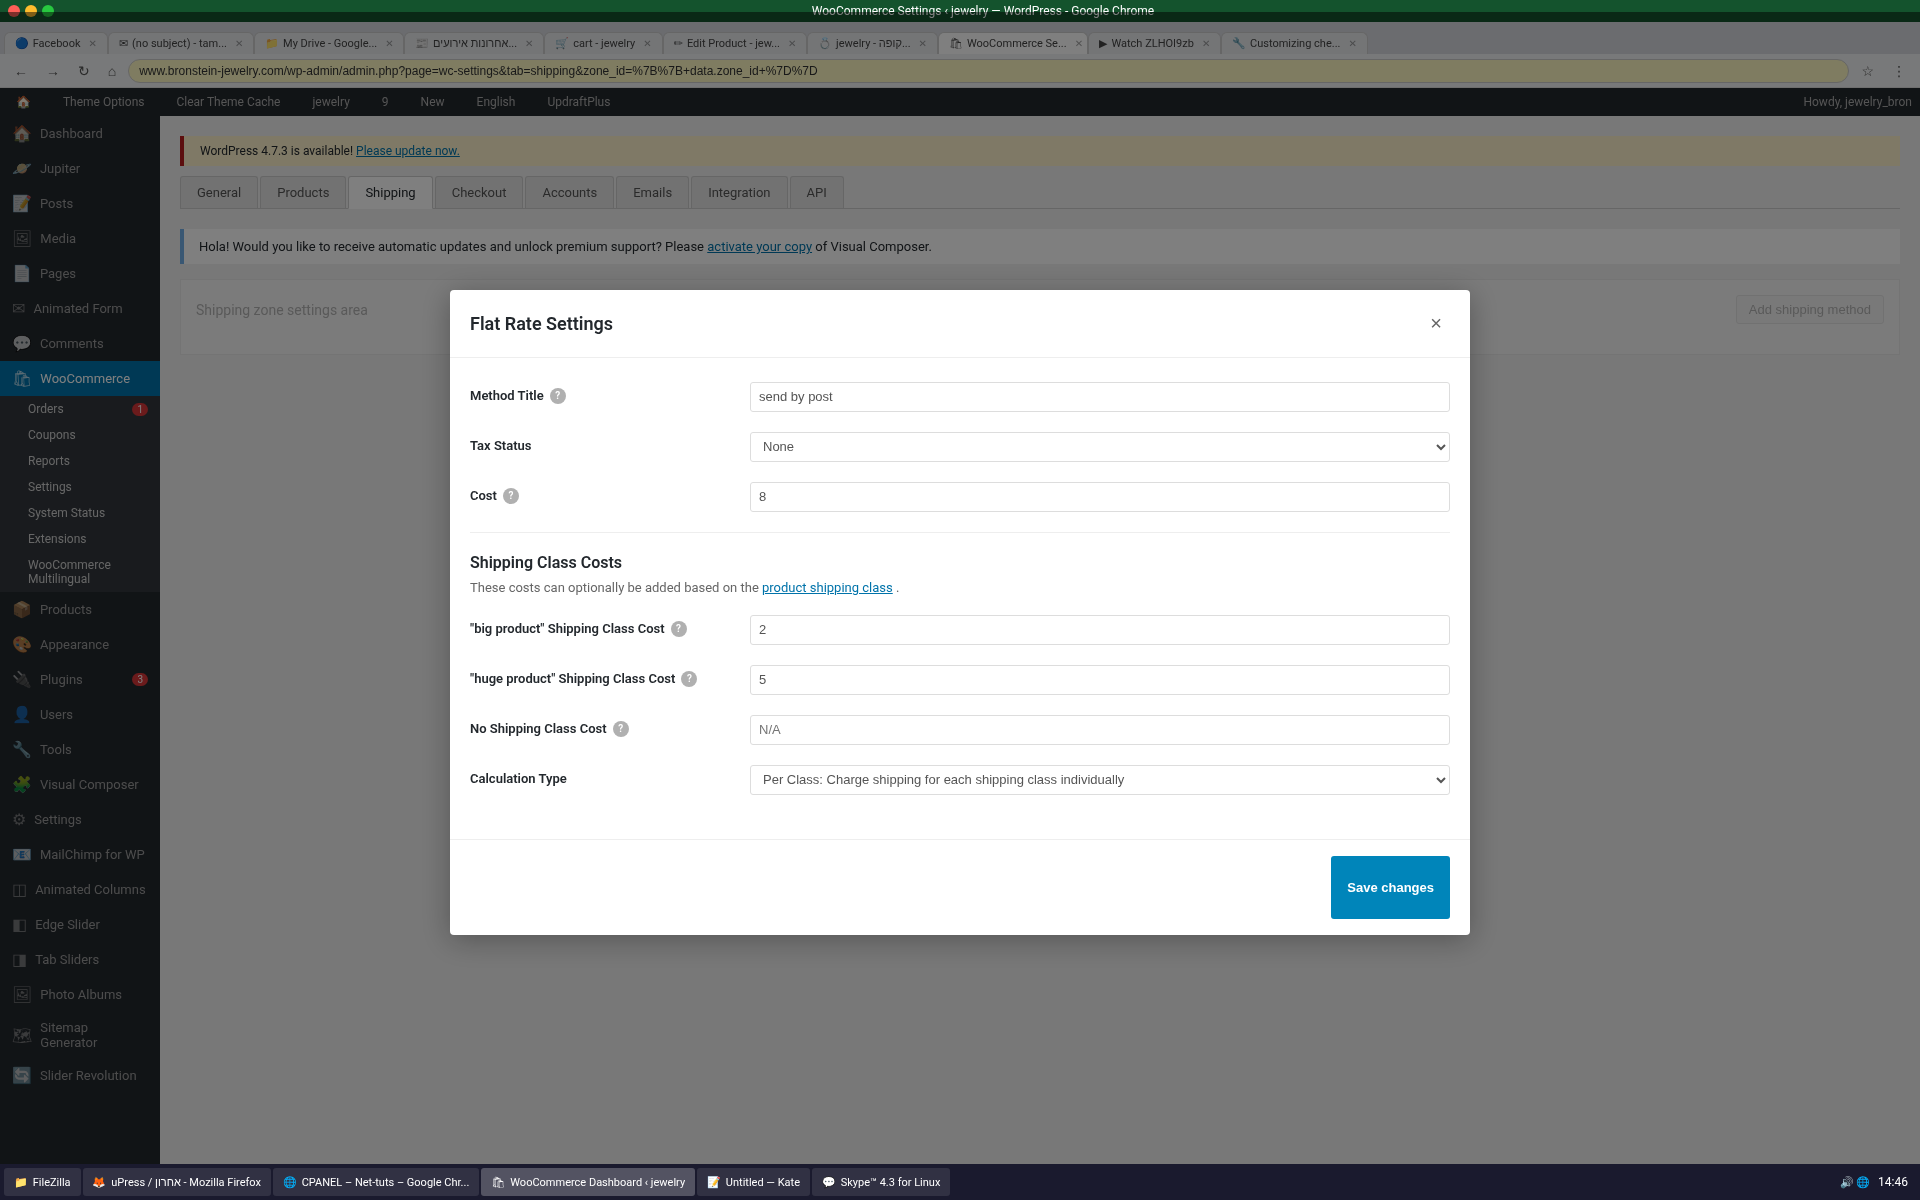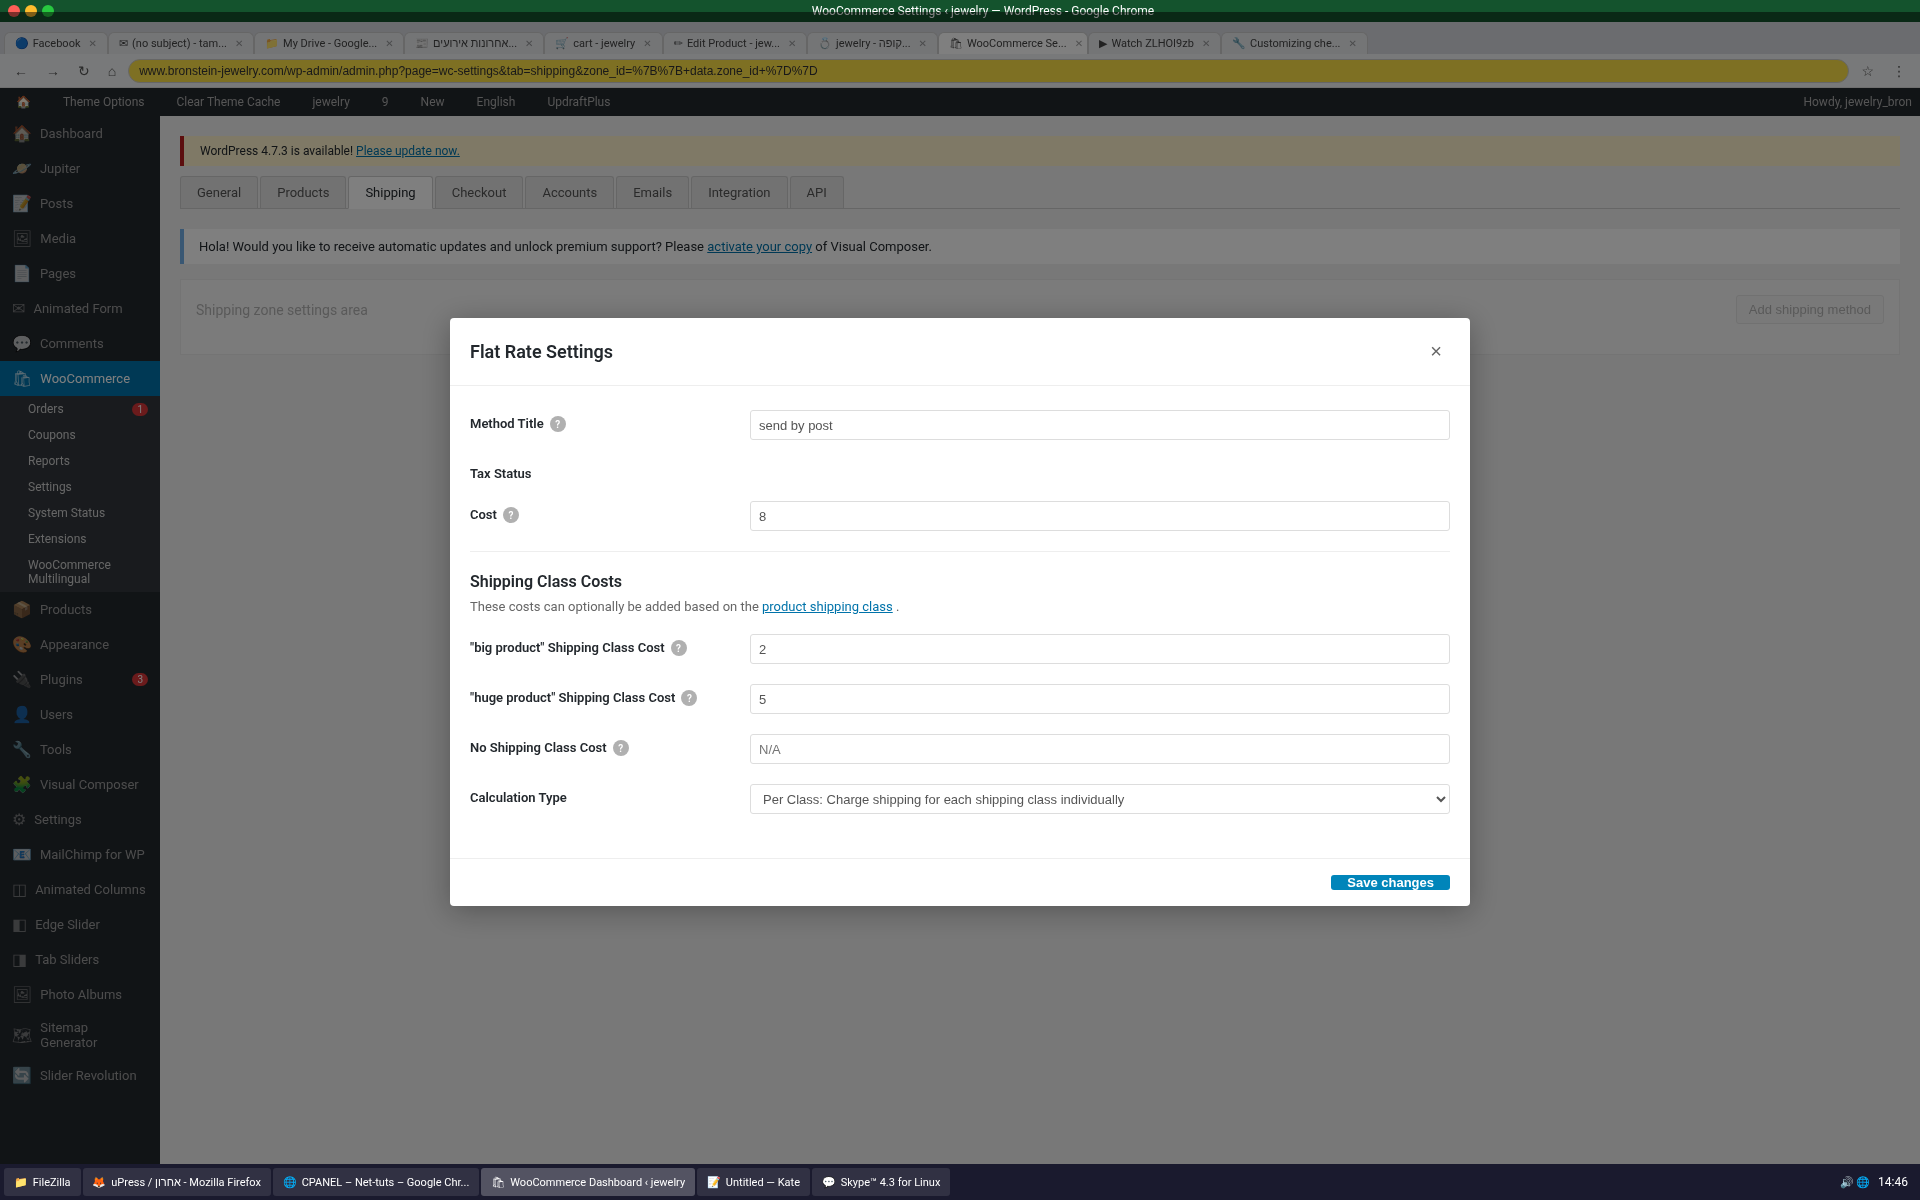--- a/index.html
+++ b/index.html
@@ -15,21 +15,21 @@
     .browser-btn.min { background: #febc2e; }
     .browser-btn.max { background: #28c840; }
 
     .browser-tabs { background: #d6d9de; height: 32px; display: flex; align-items: flex-end; padding: 0 4px; overflow: hidden; }
     .tab { display: flex; align-items: center; padding: 4px 10px; background: #e8eaed; border-radius: 6px 6px 0 0; font-size: 11px; color: #444; max-width: 150px; gap: 4px; cursor: pointer; border: 1px solid #ccc; border-bottom: none; white-space: nowrap; overflow: hidden; text-overflow: ellipsis; }
     .tab.active { background: #fff; }
     .tab-close { margin-left: 4px; opacity: 0.5; font-size: 10px; cursor: pointer; }
 
     .browser-toolbar { background: #f1f3f4; height: 34px; display: flex; align-items: center; padding: 0 8px; gap: 6px; border-bottom: 1px solid #ddd; }
     .nav-btn { background: none; border: none; cursor: pointer; color: #555; font-size: 14px; padding: 2px 6px; border-radius: 3px; }
-    .url-bar { flex: 1; height: 24px; border: 1px solid #ccc; border-radius: 12px; padding: 0 10px; font-size: 12px; background: #fde047; color: #333; }
+    .url-bar { flex: 1; height: 24px; border: 1px solid #ccc; border-radius: 12px; padding: 0 10px; font-size: 12px; background: #fef9c3; color: #333; }
 
     
     .wp-admin-bar { background: #23282d; height: 28px; display: flex; align-items: center; padding: 0 8px; gap: 16px; }
     .wp-admin-bar-item { color: #aaa; font-size: 12px; cursor: pointer; padding: 0 8px; height: 28px; display: flex; align-items: center; }
     .wp-bar-right { margin-left: auto; color: #aaa; font-size: 12px; }
 
     
     .wp-layout { display: flex; height: calc(1200px - 88px - 28px); }
     .wp-sidebar { width: 160px; background: #23282d; flex-shrink: 0; overflow-y: auto; }
     .sidebar-menu-item { display: flex; align-items: center; padding: 8px 12px; color: #999; font-size: 13px; cursor: pointer; gap: 8px; }
@@ -77,21 +77,21 @@
 
     
     .section-heading { font-size: 16px; font-weight: 600; margin-bottom: 8px; color: #23282d; }
     .section-desc { font-size: 13px; color: #666; margin-bottom: 20px; }
     .section-desc a { color: #0073aa; }
 
     .modal-divider { border: none; border-top: 1px solid #eee; margin: 4px 0 20px; }
 
     
     .modal-footer { padding: 16px 20px; border-top: 1px solid #eee; display: flex; justify-content: flex-end; }
-    .btn-primary { background: #0085ba; color: #fff; border: none; padding: 0 16px; border-radius: 3px; font-size: 13px; cursor: pointer; font-weight: 600; }
+    .btn-primary { background: #0085ba; color: #fff; border: none; padding: 24px 16px; border-radius: 3px; font-size: 13px; cursor: pointer; font-weight: 600; }
 
     
     .taskbar { position: fixed; bottom: 0; left: 0; right: 0; height: 36px; background: #1a1a2e; display: flex; align-items: center; padding: 0 4px; gap: 2px; z-index: 200; }
     .taskbar-btn { display: flex; align-items: center; gap: 5px; padding: 4px 10px; background: rgba(255,255,255,0.1); border-radius: 3px; font-size: 11px; color: #fff; cursor: pointer; height: 28px; white-space: nowrap; }
     .taskbar-btn.active { background: rgba(255,255,255,0.25); }
     .taskbar-right { margin-left: auto; display: flex; align-items: center; gap: 8px; color: #fff; font-size: 11px; }
     .taskbar-clock { color: #fff; font-size: 12px; padding-right: 8px; text-align: right; }
 
     
     .shipping-zone-header { display: flex; align-items: center; justify-content: space-between; margin-bottom: 15px; }
@@ -353,20 +353,27 @@
             </div>
             <div class="form-row-input">
               <input class="form-input" type="text" value="send by post" style="">
             </div>
           </div>
 
           <div class="form-row">
             <div class="form-row-label">
               <span>Tax Status</span>
             </div>
+            <div class="form-row-input">
+              <select class="form-select">
+                <option>None</option>
+                <option>Taxable</option>
+                <option>Not taxable</option>
+              </select>
+            </div>
           </div>
 
           <div class="form-row">
             <div class="form-row-label">
               <span>Cost</span>
               <span class="help-icon">?</span>
             </div>
             <div class="form-row-input">
               <input class="form-input" type="text" value="8" style="">
             </div>

